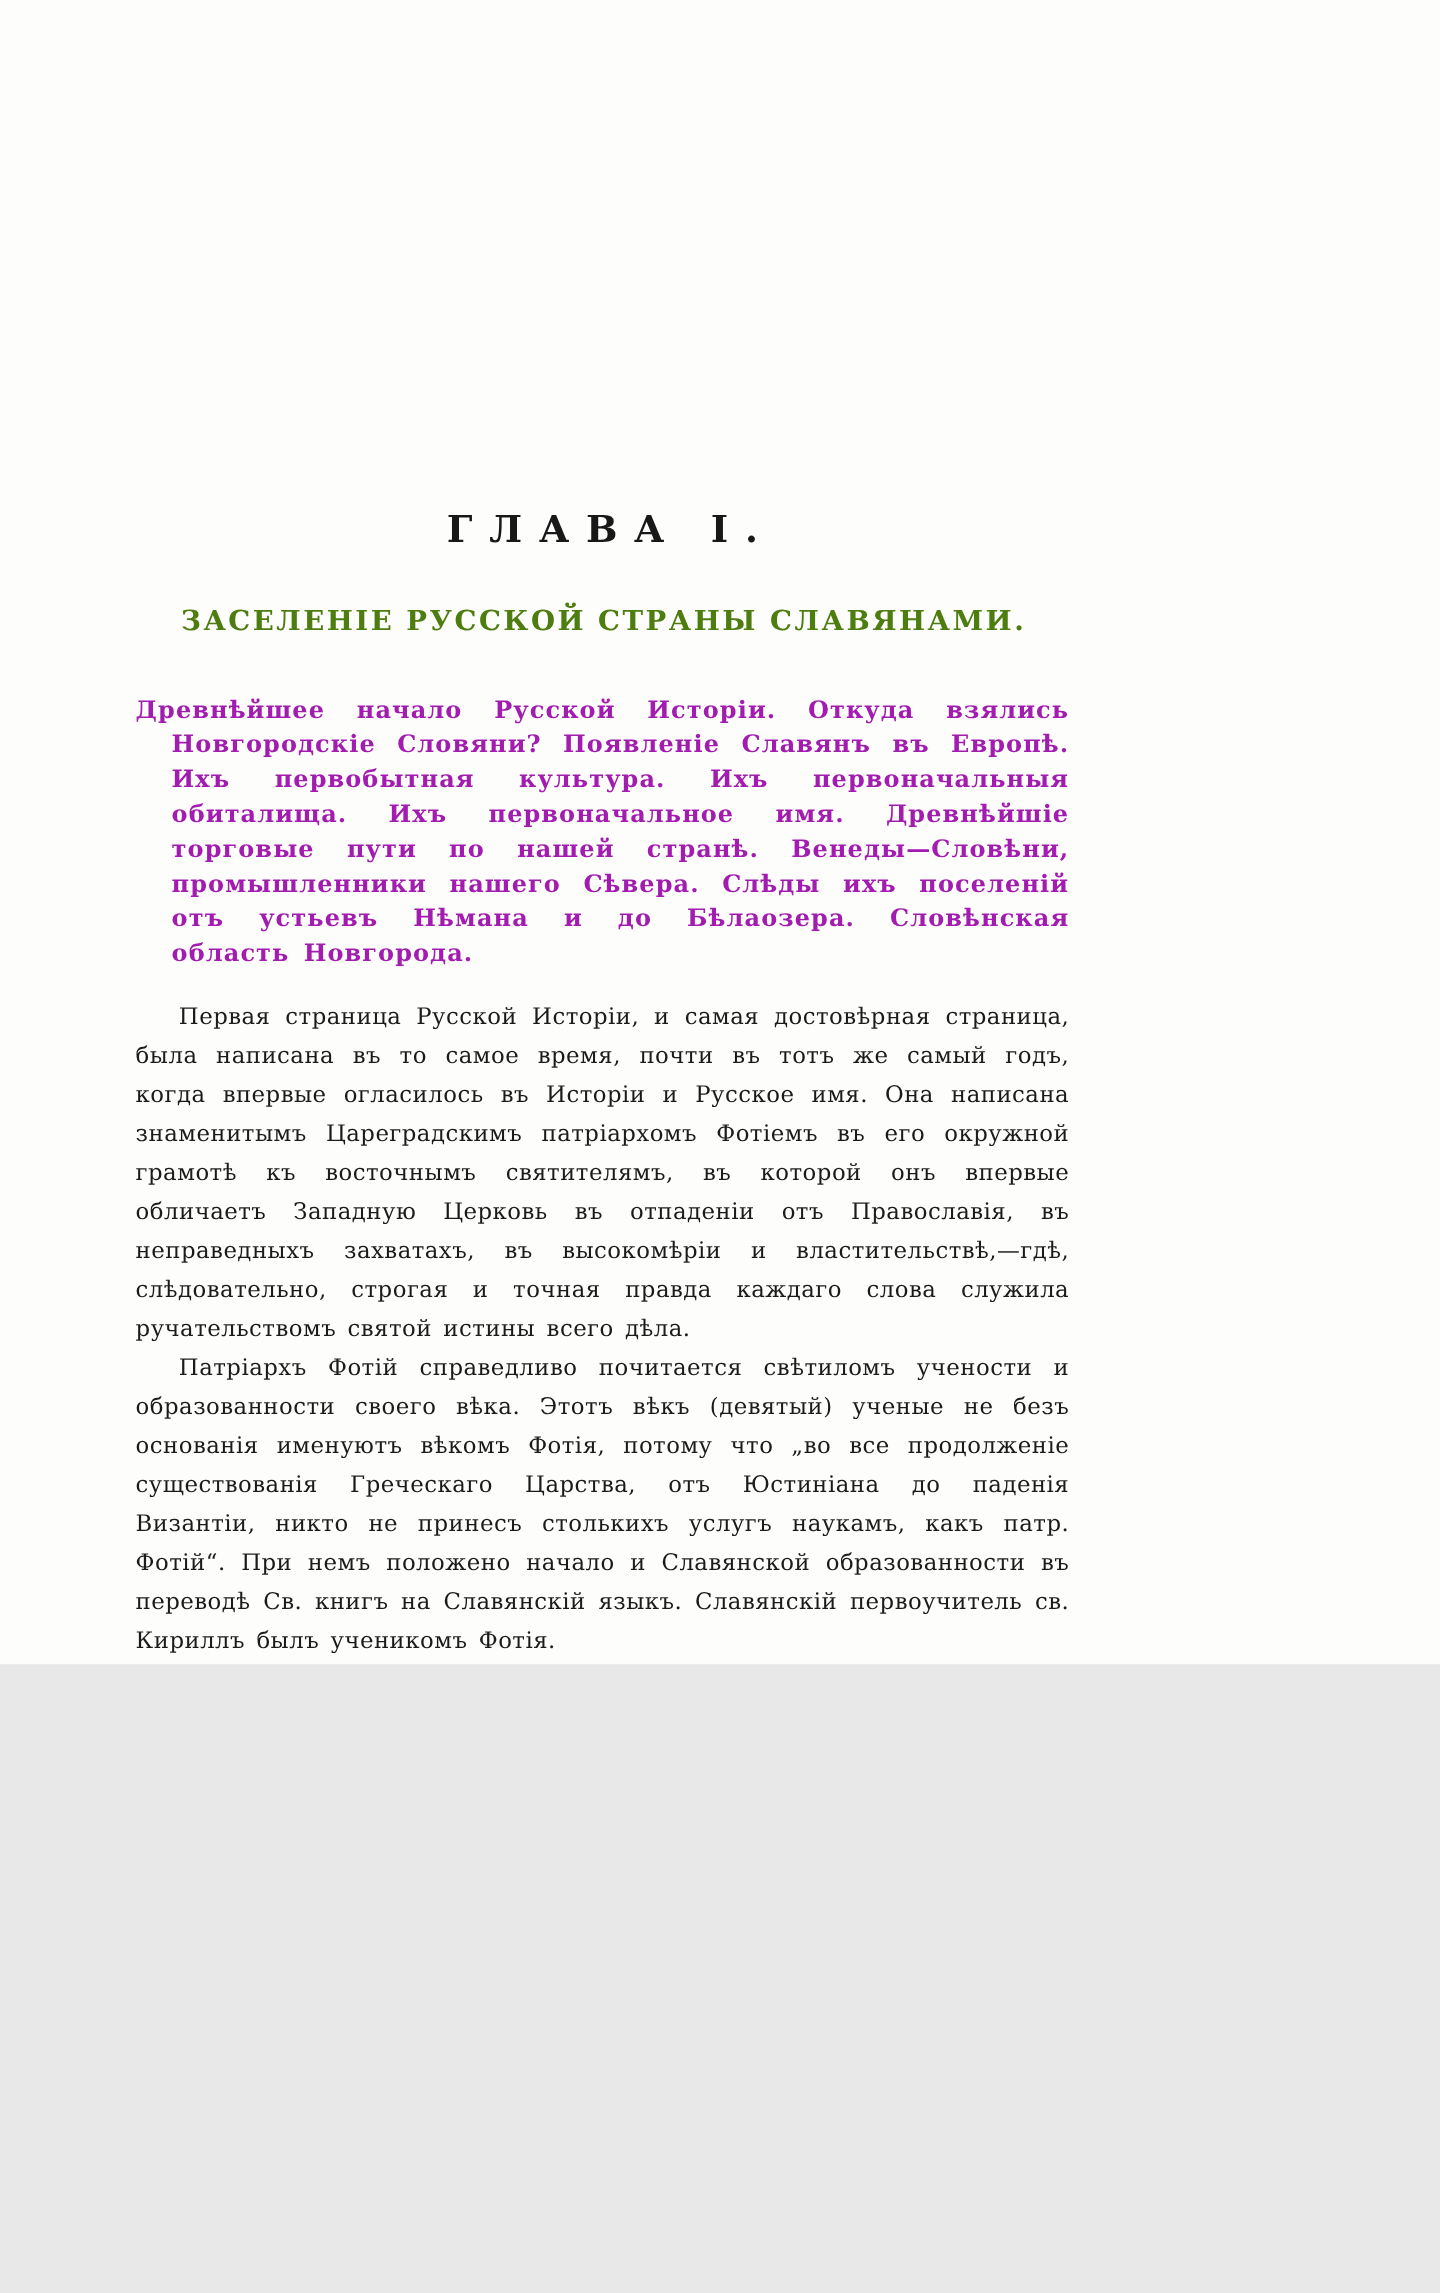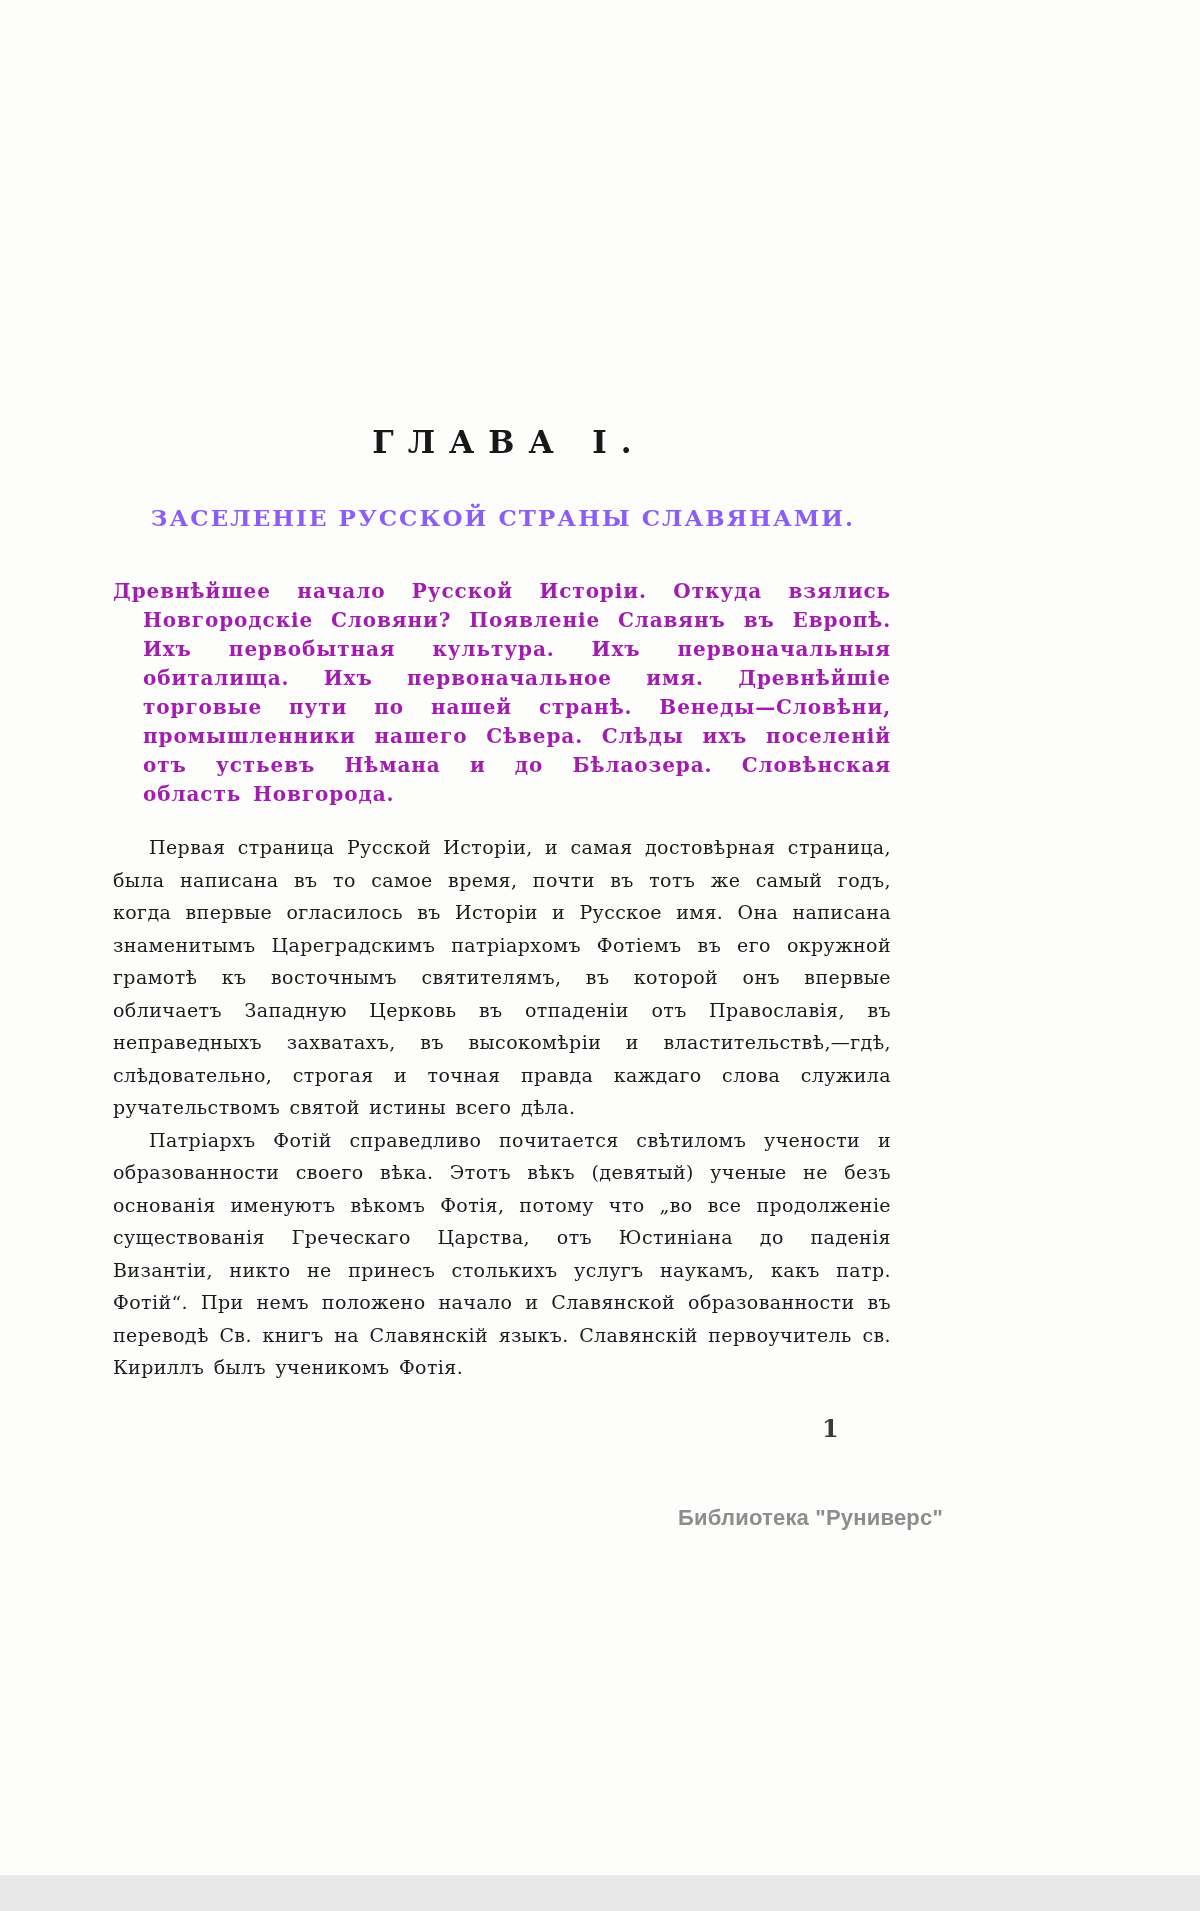--- a/index.html
+++ b/index.html
@@ -3,21 +3,21 @@
 <meta charset="utf-8">
 <style>
   html, body {
     margin: 0;
     padding: 0;
     background: #e8e8e8;
   }
   .scan-page {
     position: relative;
     width: 1200px;
-    height: 1875px;
+    height: 1387px;
     margin: 0 auto;
     background: #fdfdfc;
     color: #1b1b1b;
     font-family: "DejaVu Serif", "Liberation Serif", serif;
     overflow: hidden;
   }
   .content {
     position: absolute;
     left: 113px;
     top: 424px;
@@ -32,21 +32,21 @@
     text-indent: 0.45em; 
     color: #181818;
   }
   .section-title {
     margin: 0 0 46px 0;
     text-align: center;
     font-size: 23px;
     font-weight: bold;
     letter-spacing: 0.09em;
     text-indent: 0.09em;
-    color: #8b5cf6;
+    color: #4d7c0f;
   }
   .chapter-summary {
     margin: 0 0 22px 0;
     padding-left: 30px;
     text-indent: -30px;
     font-size: 20px;
     font-weight: bold;
     line-height: 29px;
     letter-spacing: 0.9px;
     word-spacing: 4px;

